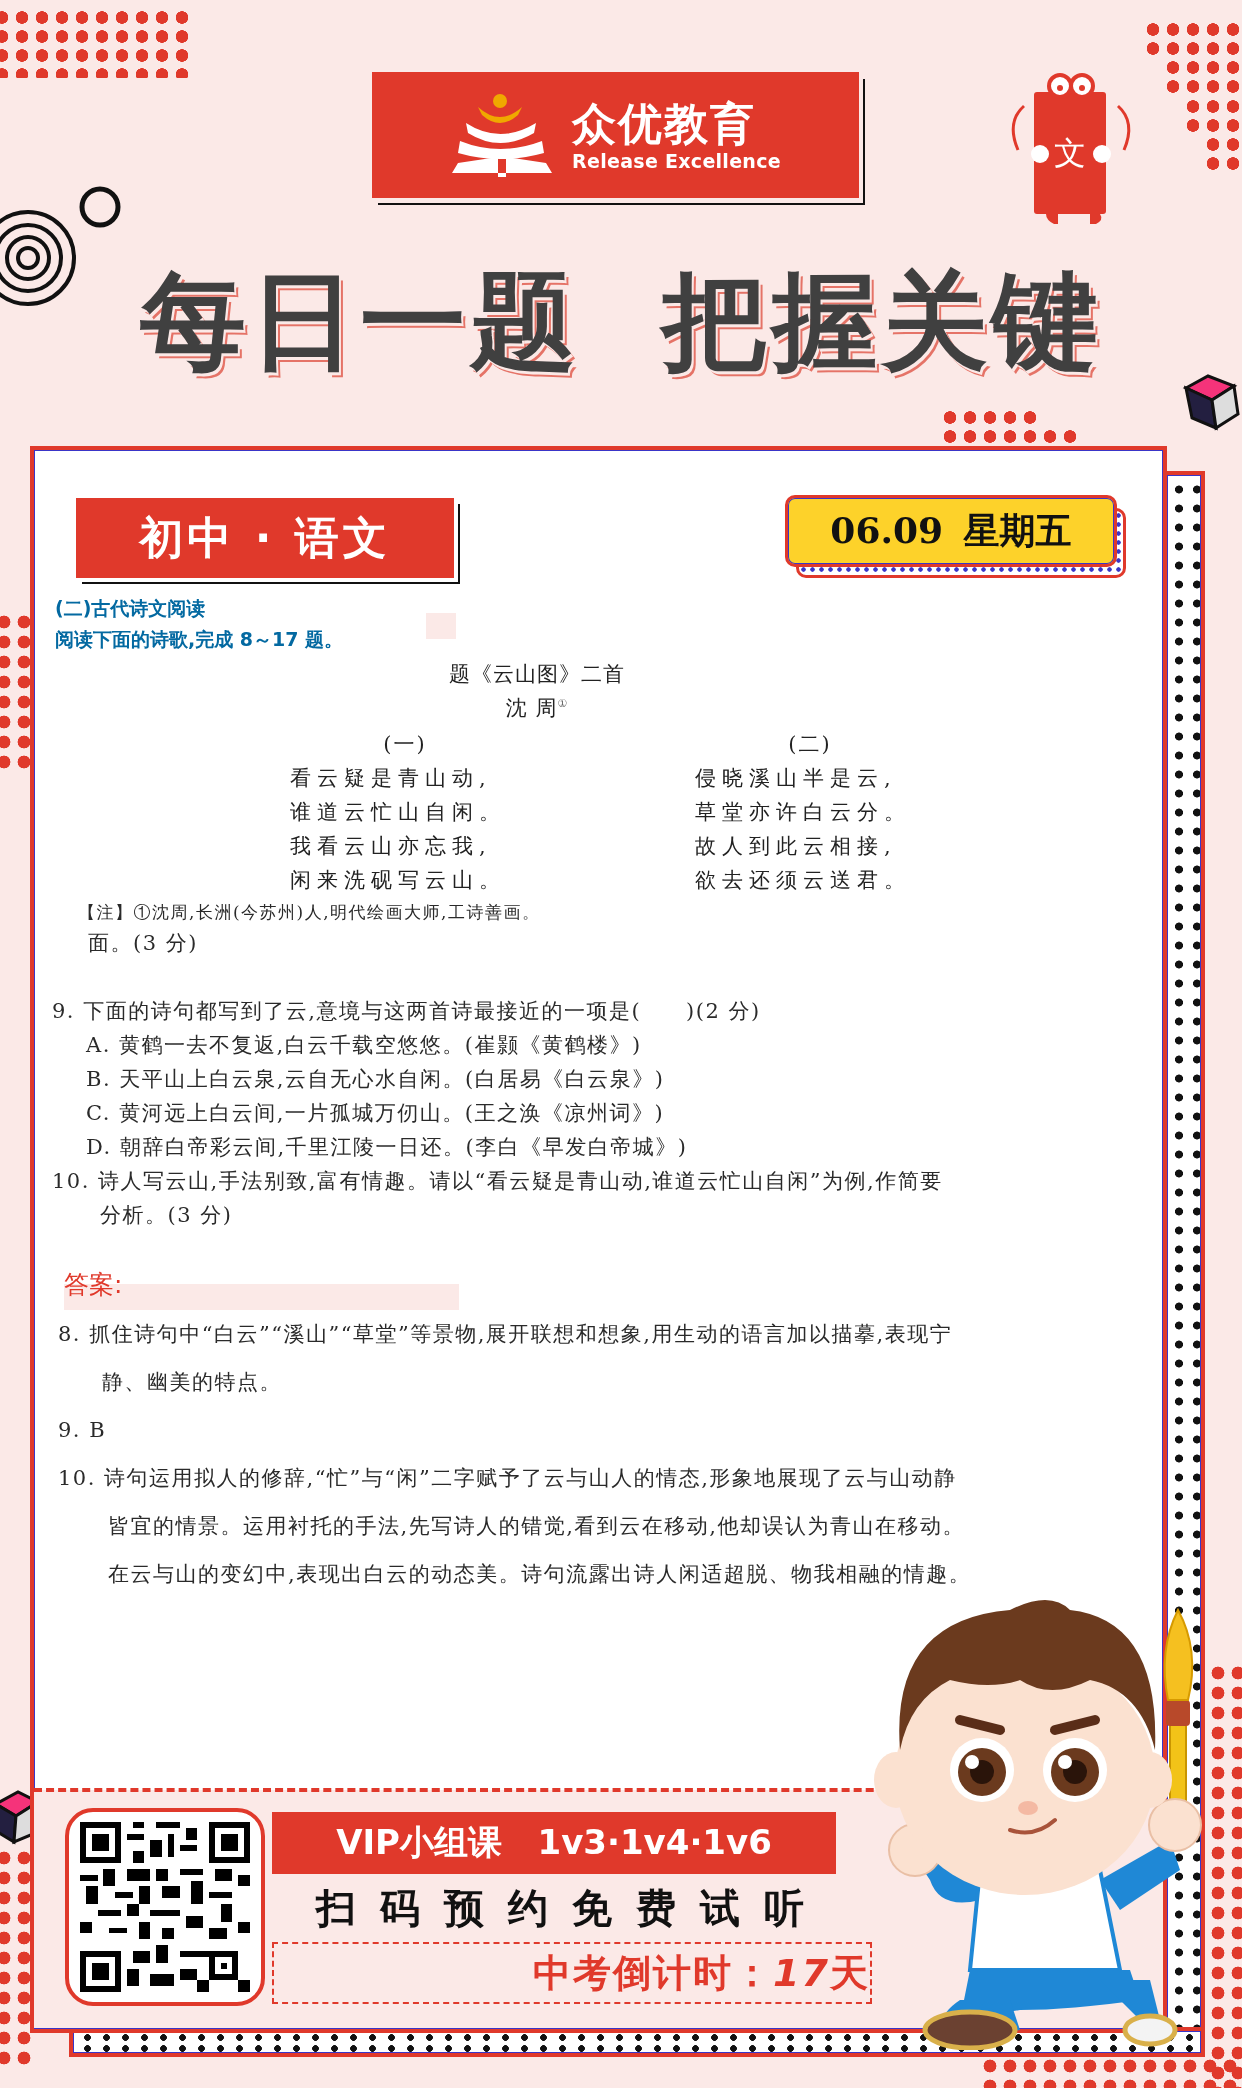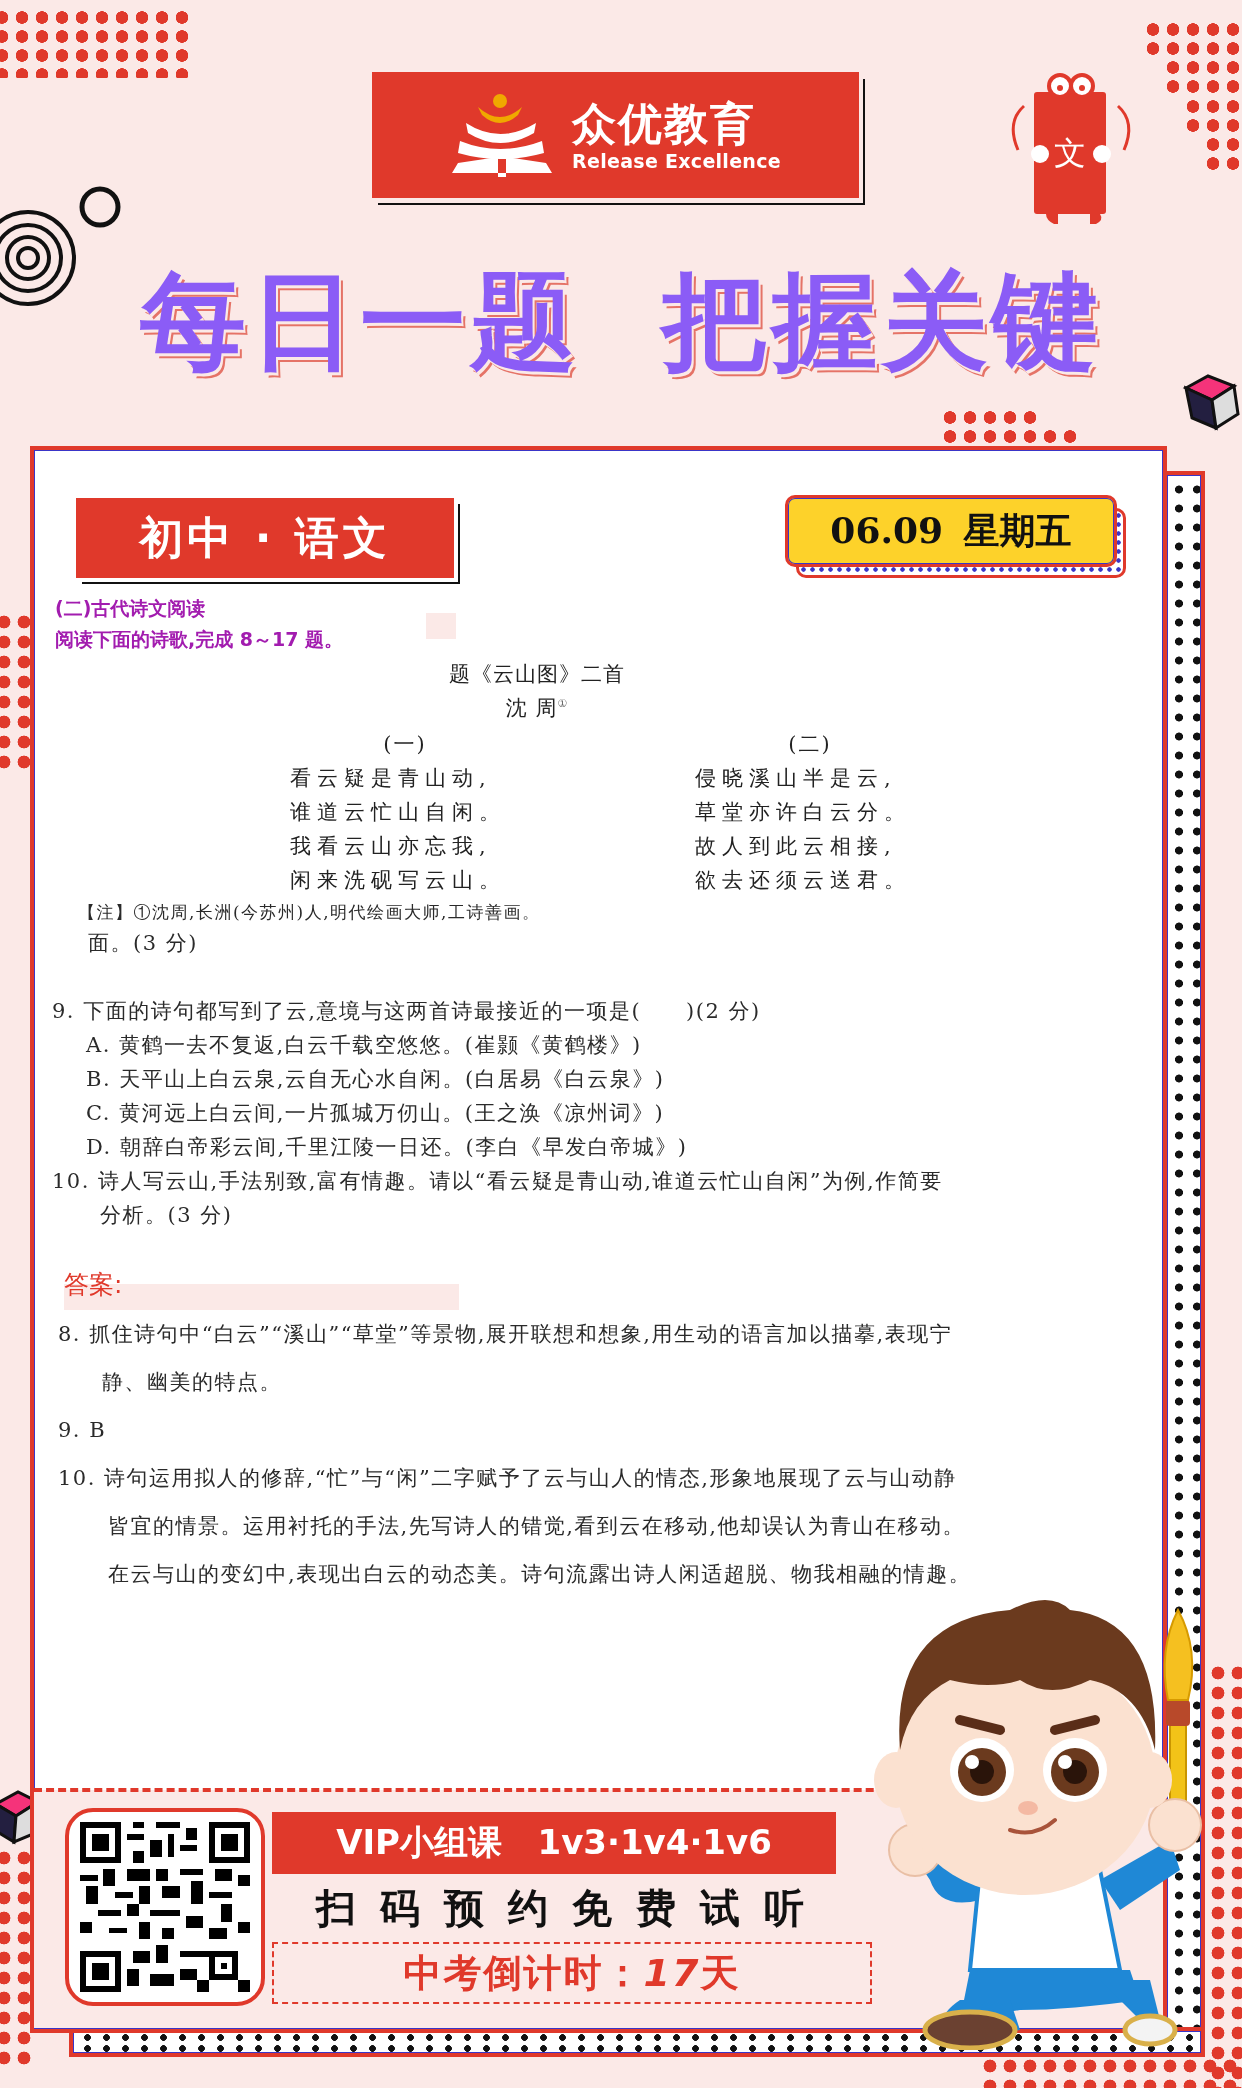--- a/index.html
+++ b/index.html
@@ -25,21 +25,21 @@
   }
   .logo-mark { width: 104px; height: 84px; position: relative; }
   .logo-text { color: #fff; display: flex; flex-direction: column; align-items: flex-start; }
   .logo-cn { font-size: 44px; font-weight: bold; letter-spacing: 2px; line-height: 52px; }
   .logo-en { font-size: 19px; font-weight: bold; line-height: 22px; letter-spacing: 0.3px; }
 
   
   .headline {
     position: absolute; left: 140px; top: 262px; width: 960px; text-align: left;
     font-family: "DejaVu Sans", sans-serif; font-weight: bold;
-    font-size: 106px; line-height: 120px; color: #8b5cf6; letter-spacing: 4px;
+    font-size: 106px; line-height: 120px; color: #404040; letter-spacing: 4px;
     text-shadow: 2px 3px 0 #fbe9e7, 4px 5px 0 #e57367;
     white-space: pre;
   }
 
   
   .shadow-panel-right {
     position: absolute; left: 1163px; top: 471px; width: 42px; height: 1586px;
     border: 4px solid #e0392b; background: #fff;
   }
   .shadow-panel-right .inner { position: absolute; inset: 0; border: 1px solid #3a35c8; background-image: radial-gradient(circle, #111 28%, transparent 33%); background-size: 18px 19px; background-position: 2px 4px; }
@@ -67,21 +67,21 @@
   }
   .date-badge {
     position: absolute; left: 785px; top: 495px; width: 332px; height: 72px;
     background: #fdd22a; border: 3px solid #e0392b; border-radius: 10px;
     box-shadow: inset 0 0 0 1px #3a35c8;
     display: flex; align-items: center; justify-content: center;
     font-family: "DejaVu Serif", "Liberation Serif", serif; font-size: 36px; font-weight: bold; color: #111;
     word-spacing: 8px;
   }
 
-  .q-intro { position: absolute; left: 55px; font-size: 19px; font-weight: bold; color: #a21caf; }
+  .q-intro { position: absolute; left: 55px; font-size: 19px; font-weight: bold; color: #0369a1; }
   .serif { font-family: "DejaVu Serif", "Liberation Serif", serif; }
   .poem-title { position: absolute; left: 0; width: 1074px; text-align: center; font-size: 21px; color: #222; letter-spacing: 1px; }
   .poem-col { position: absolute; font-size: 21px; color: #222; letter-spacing: 6px; line-height: 34px; }
   .poem-col .num { text-align: center; letter-spacing: 2px; }
   .body-text { position: absolute; font-size: 21px; color: #2a2a2a; line-height: 34px; letter-spacing: 1.5px; }
   .answer-label { position: absolute; left: 64px; top: 1268px; font-size: 25px; color: #e0392b; }
   .answer-bar { position: absolute; left: 64px; top: 1284px; width: 395px; height: 26px; background: #fbe9e7; }
   .ans-text { position: absolute; font-size: 21px; color: #2a2a2a; line-height: 48px; letter-spacing: 1.5px; }
 
   
@@ -98,21 +98,21 @@
     display: flex; align-items: center; justify-content: center; white-space: pre;
   }
   .scan-text {
     position: absolute; left: 272px; top: 1878px; width: 600px; height: 60px;
     font-size: 40px; font-weight: bold; color: #111; letter-spacing: 24px;
     display: flex; align-items: center; justify-content: center;
   }
   .countdown {
     position: absolute; left: 272px; top: 1942px; width: 600px; height: 62px;
     border: 2px dashed #e0392b; color: #e0392b; font-size: 38px; font-weight: bold;
-    display: flex; align-items: center; justify-content: center; letter-spacing: 2px;
+    display: flex; align-items: center; justify-content: flex-end; letter-spacing: 2px;
   }
   .countdown .num { font-style: italic; }
 
   .mascot { position: absolute; left: 870px; top: 1580px; width: 340px; height: 470px; }
 </style>
 </head>
 <body>
 
 <div class="dots" style="left:-8px;top:8px;width:196px;height:70px;background-size:20px 19px;"></div>
 <div class="dots" style="left:1143px;top:20px;width:100px;height:40px;background-size:20px 19px;"></div>

